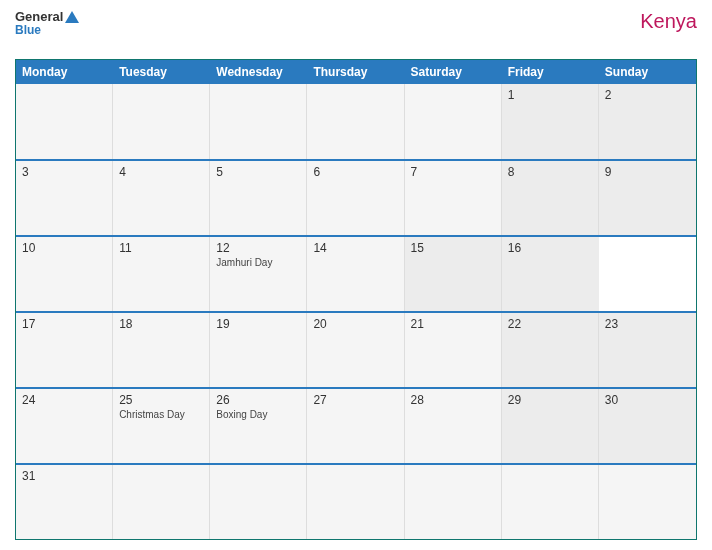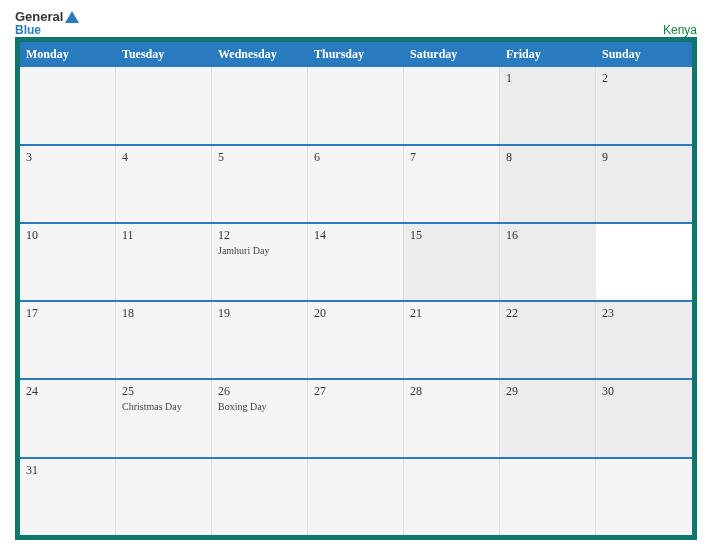--- a/index.html
+++ b/index.html
@@ -8,23 +8,23 @@
       height: 550px;
       background: #fff;
       font-family: Arial, sans-serif;
       display: flex;
       flex-direction: column;
       padding: 10px 15px 10px 15px;
     }
 
     .header {
       display: flex;
-      align-items: flex-end;
+      align-items: flex-start;
       justify-content: space-between;
-      margin-bottom: 0;
+      margin-bottom: 22px;
     }
 
     .logo {
       display: flex;
       flex-direction: column;
       align-items: flex-start;
     }
 
     .logo-general {
       font-size: 13px;
@@ -58,32 +58,31 @@
 
     .title {
       font-size: 32px;
       font-weight: normal;
       color: #333;
       text-align: center;
       flex: 1;
     }
 
     .country {
-      font-size: 12px;
-      color: #15803d;
+      font-size: 20px;
+      color: #be185d;
       text-align: right;
       min-width: 60px;
     }
 
     .calendar {
-      border: 5px solid #0f766e;
-      flex: 1;
-      display: flex;
-      flex-direction: column;
-      font-family: Liberation Serif, serif;
+      border: 1px solid #0f766e;
+      flex: 1;
+      display: flex;
+      flex-direction: column;
     }
 
     .cal-header {
       display: grid;
       grid-template-columns: repeat(7, 1fr);
       background: #2a7abf;
     }
 
     .cal-header-cell {
       color: #fff;

